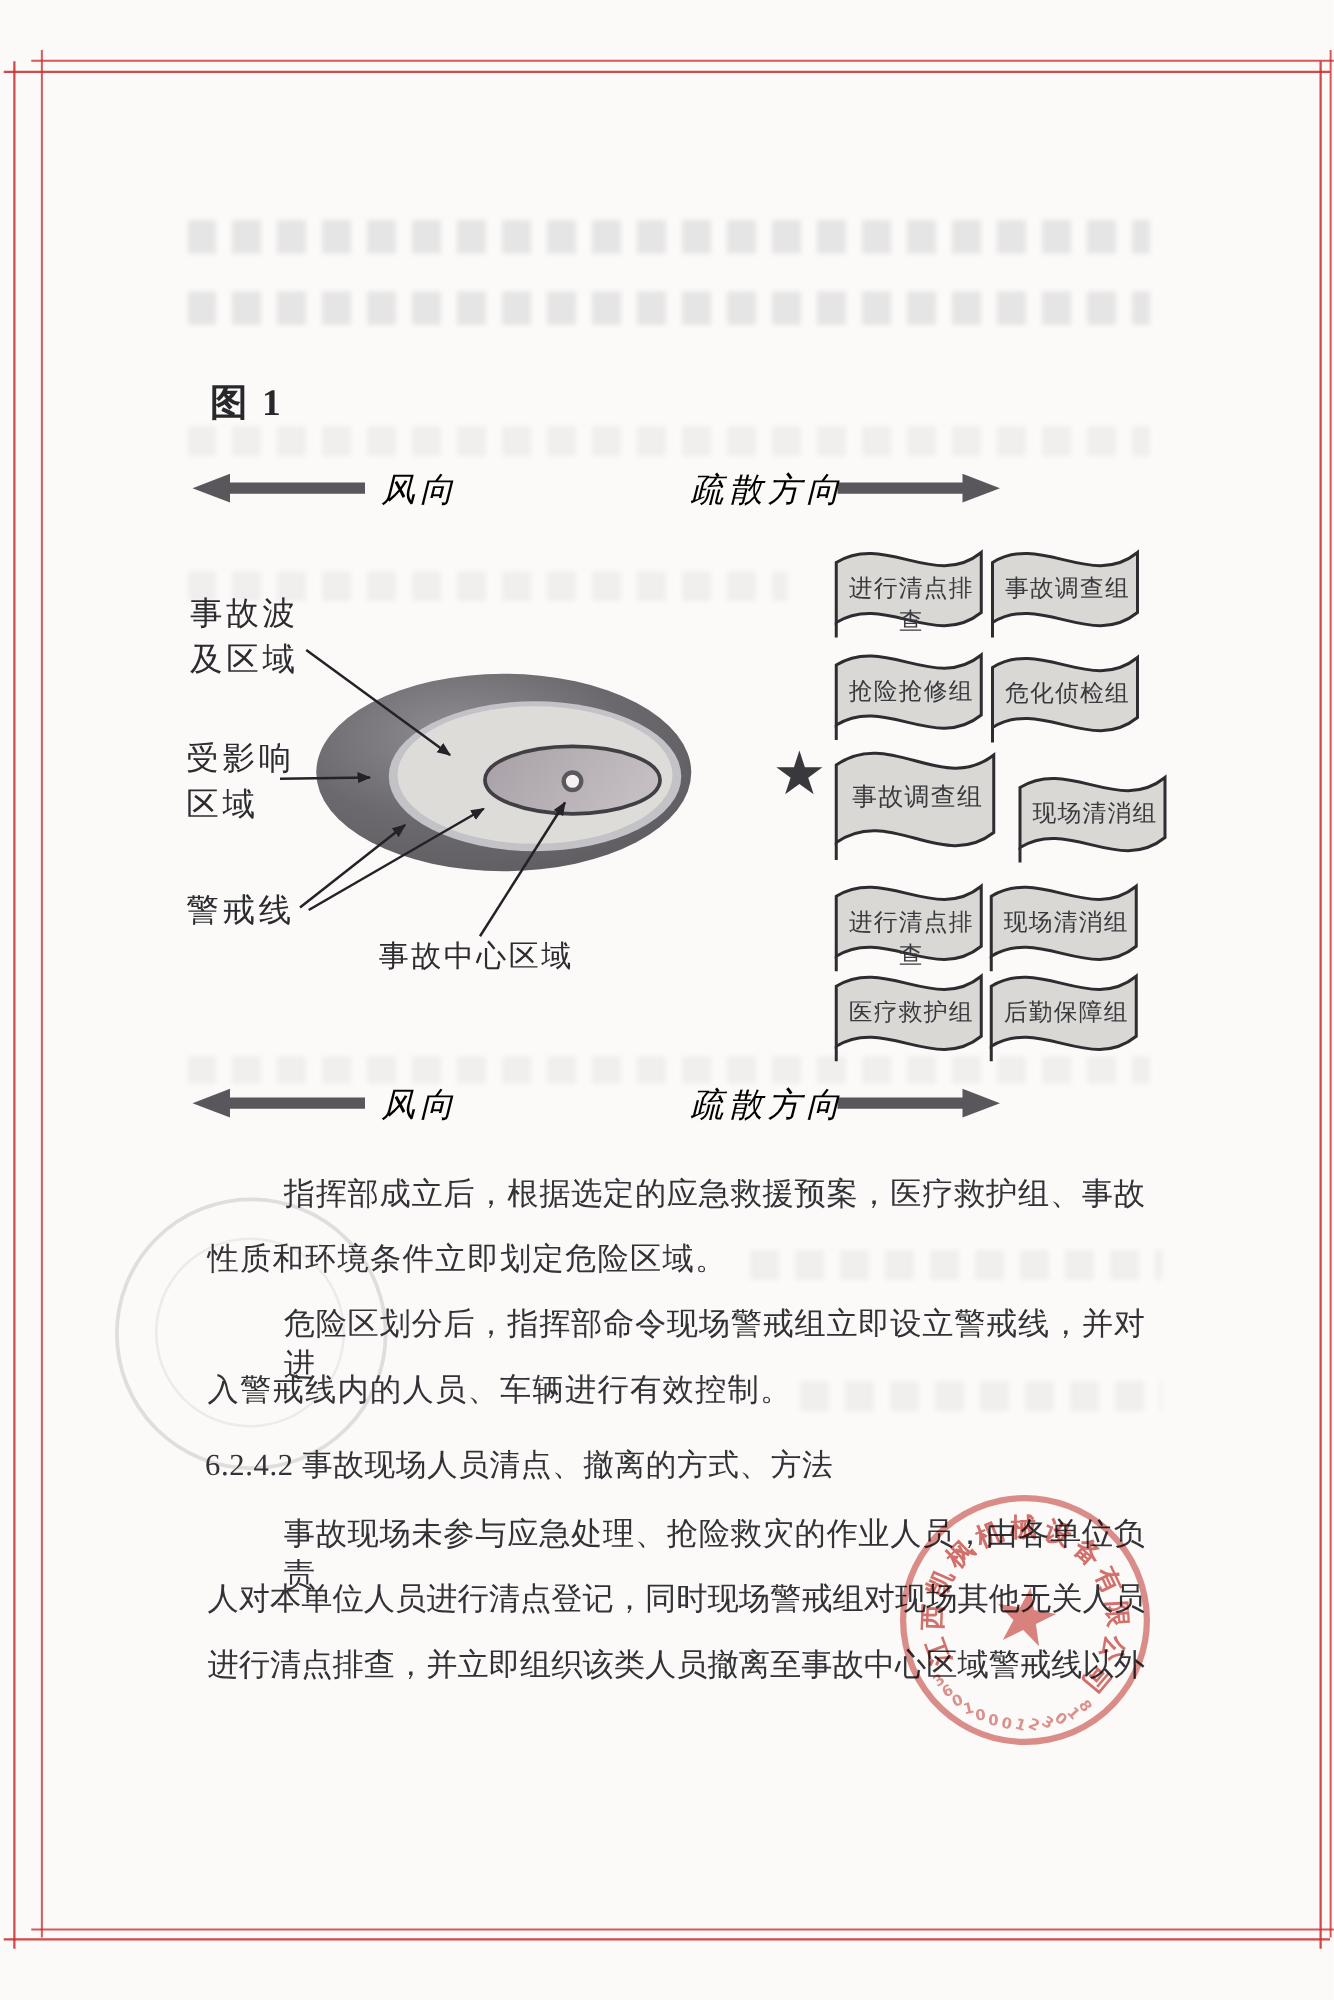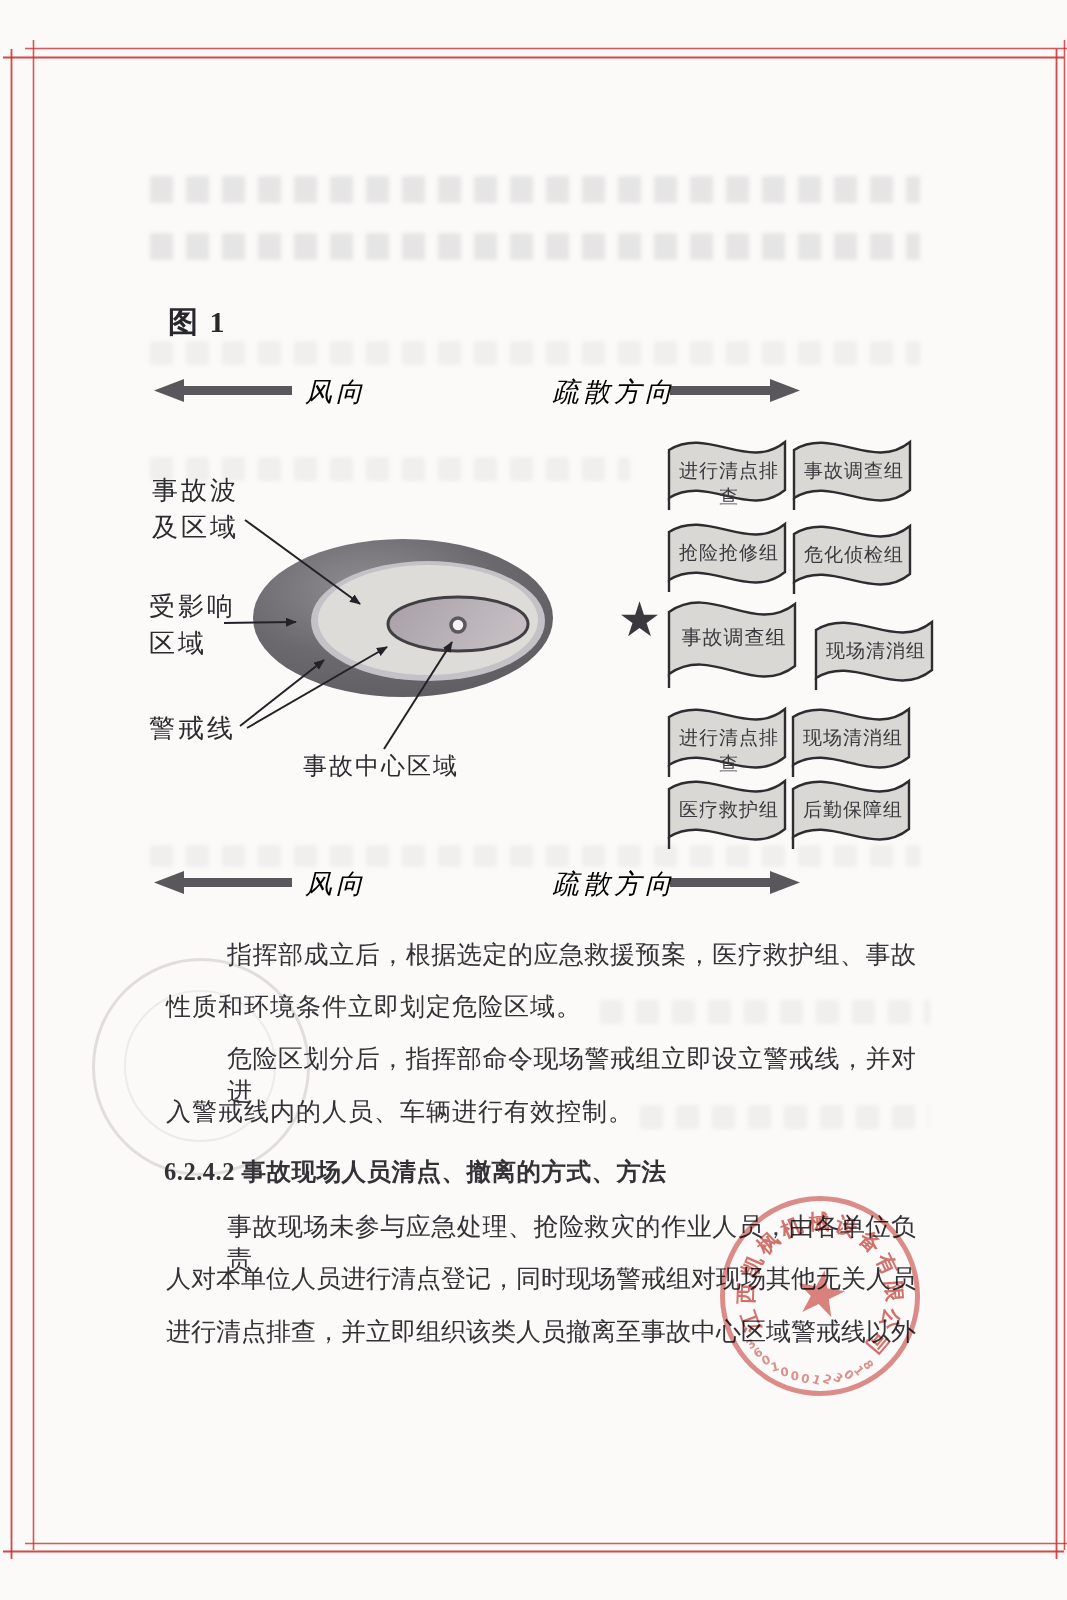--- a/index.html
+++ b/index.html
@@ -51,21 +51,21 @@
   .cmd-star{font-size:48px;color:#39383c;line-height:48px;}
 
   
   .bline{
     left:166px;width:750px;height:36px;
     font-size:25px;color:#333237;letter-spacing:1px;
     white-space:nowrap;
   }
   .jfull{white-space:normal;text-align:justify;text-align-last:justify;letter-spacing:0;}
   .indent{box-sizing:border-box;padding-left:61px;}
-  .bhead{font-weight:bold;font-size:24.5px;letter-spacing:.5px;left:164px;}
+  .bhead{font-weight:normal;font-size:24.5px;letter-spacing:.5px;left:164px;}
 
   
   #seal{
     left:720px;top:1196px;width:200px;height:200px;
     transform:rotate(10deg);
     mix-blend-mode:multiply;opacity:.92;
   }
   #seal .ring{
     position:absolute;inset:0;border-radius:50%;
     border:5px solid rgba(198,60,54,.62);

